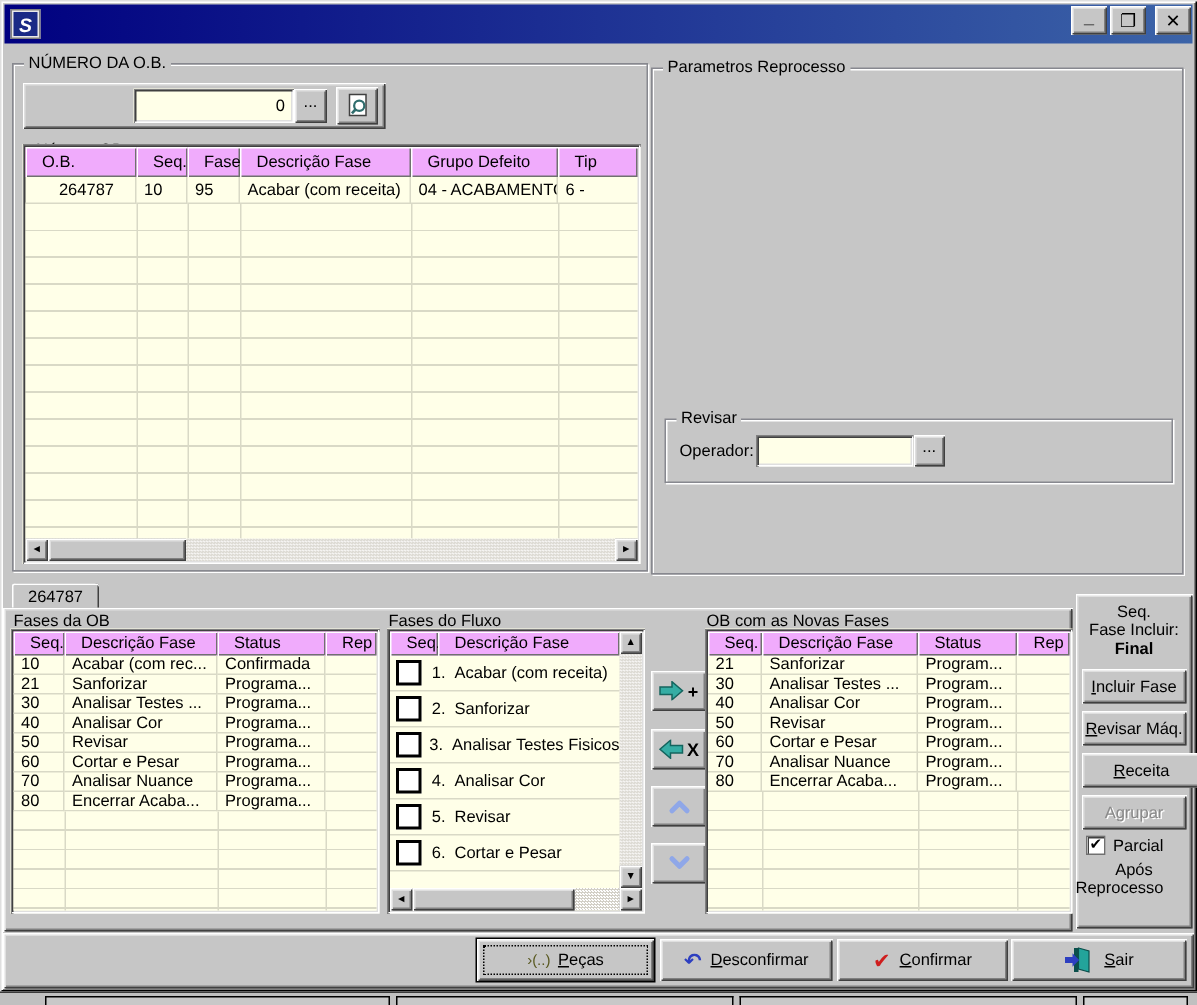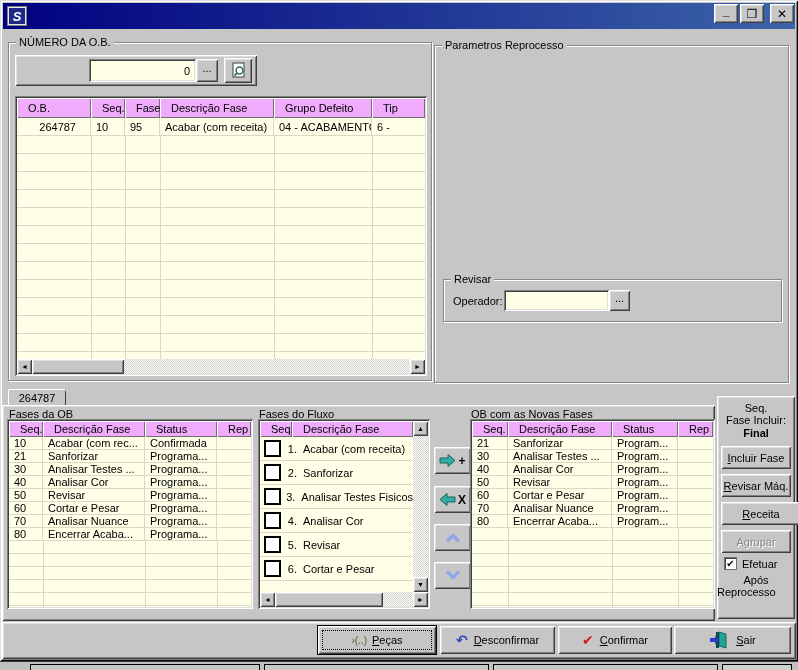--- a/index.html
+++ b/index.html
@@ -375,21 +375,21 @@
     <div class="abs btn" style="left:4px;top:106px;width:80px;height:23px;">
           <span class="hk">Receita</span>
         </div>
     <div class="abs btn" style="left:4px;top:134px;width:70px;height:23px;">
           <span class="dim">Agrupar</span>
         </div>
     <div class="abs" style="left:7px;top:161px;display:flex;align-items:center;gap:5px;">
       <span class="cb" style="width:13px;height:13px;border:1px solid #707070;box-shadow:inset 1px 1px 0 #404040;">
             <span class="mark">✔</span>
           </span>
-      <span class="txt">Efetuar</span>
+      <span class="txt">Parcial</span>
     </div>
     <div class="abs txt" style="left:0;top:178px;width:100%;text-align:center;">Após</div>
     <div class="abs txt" style="left:0;top:190px;width:100%;">Reprocesso</div>
   </div>
 
   <div class="abs raised" style="left:2px;top:622px;width:794px;height:37px;">
     <div class="abs btn defbtn" style="left:316px;top:4px;width:118px;height:28px;gap:5px;">
       <div class="focusdots"></div>
       <span style="font-size:10px;color:#5a5a22;">›(..)</span>
       <span class="hk">Peças</span>

